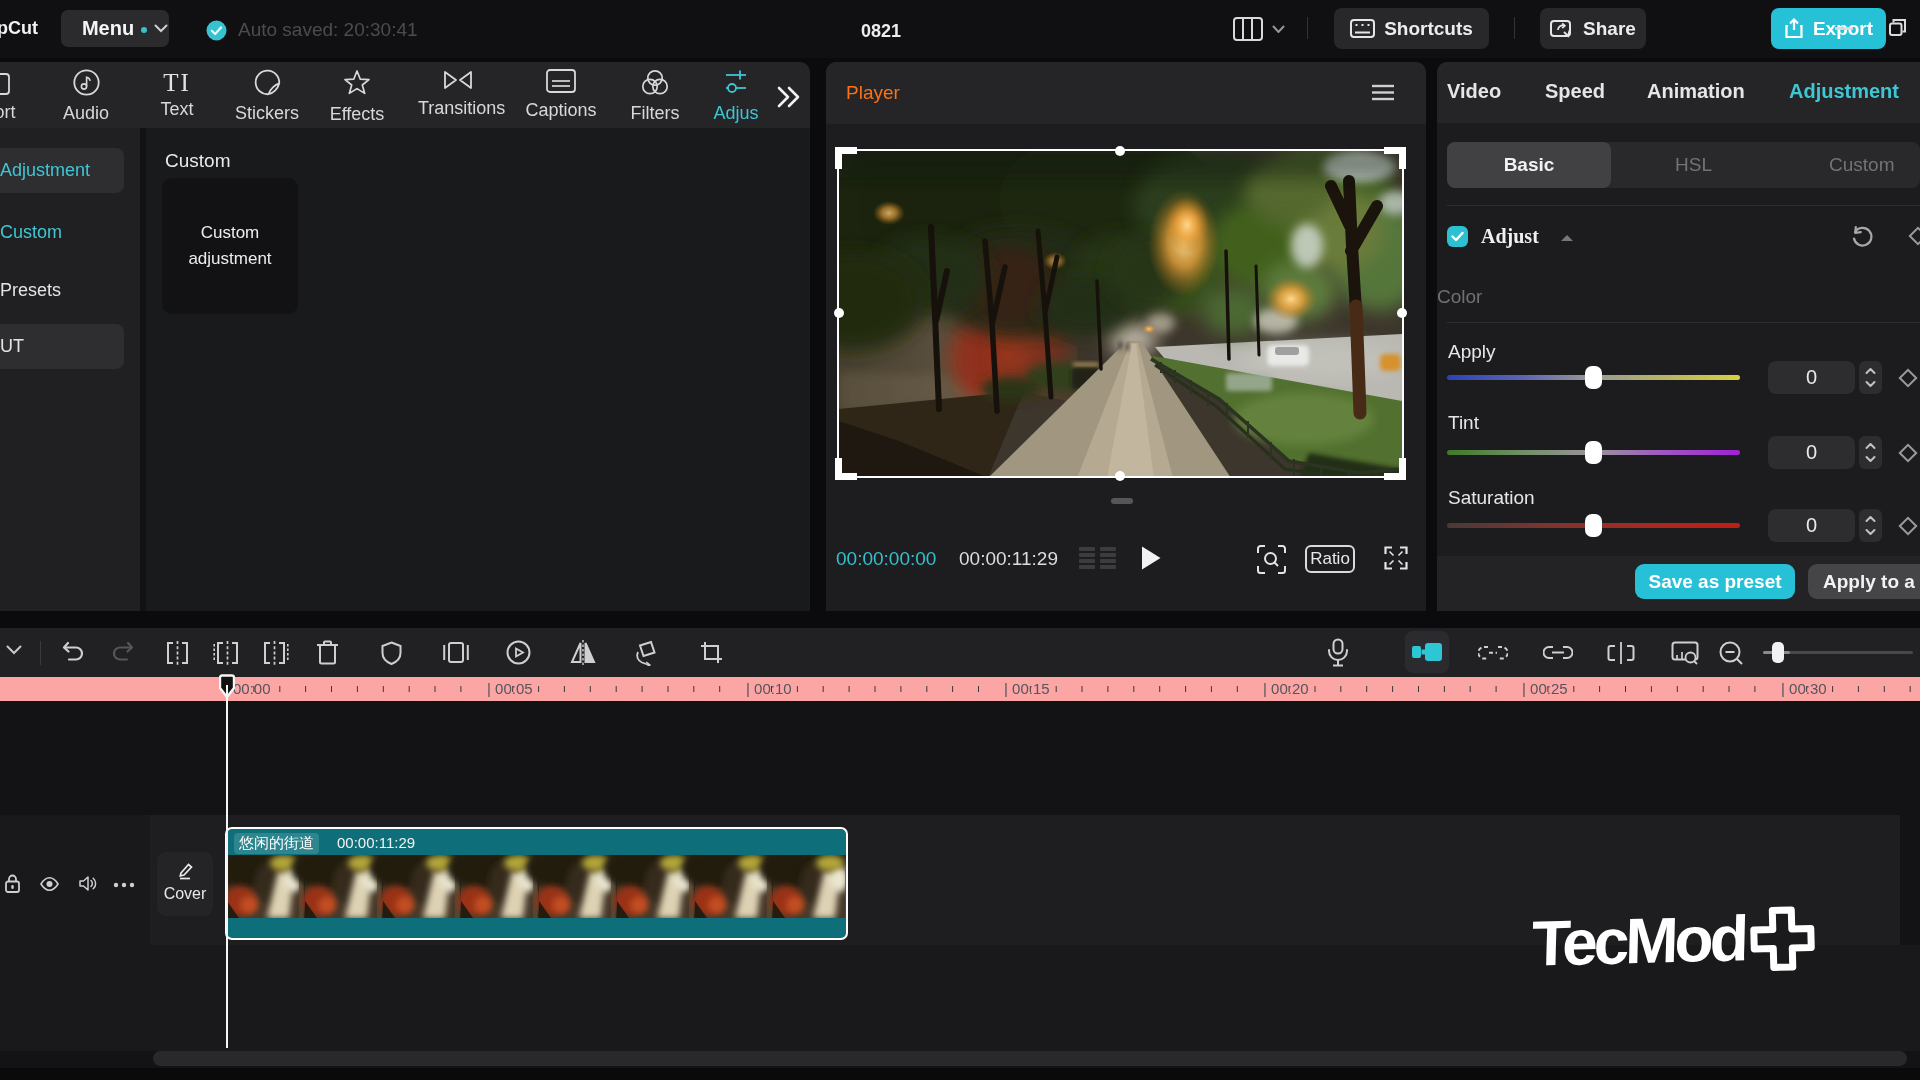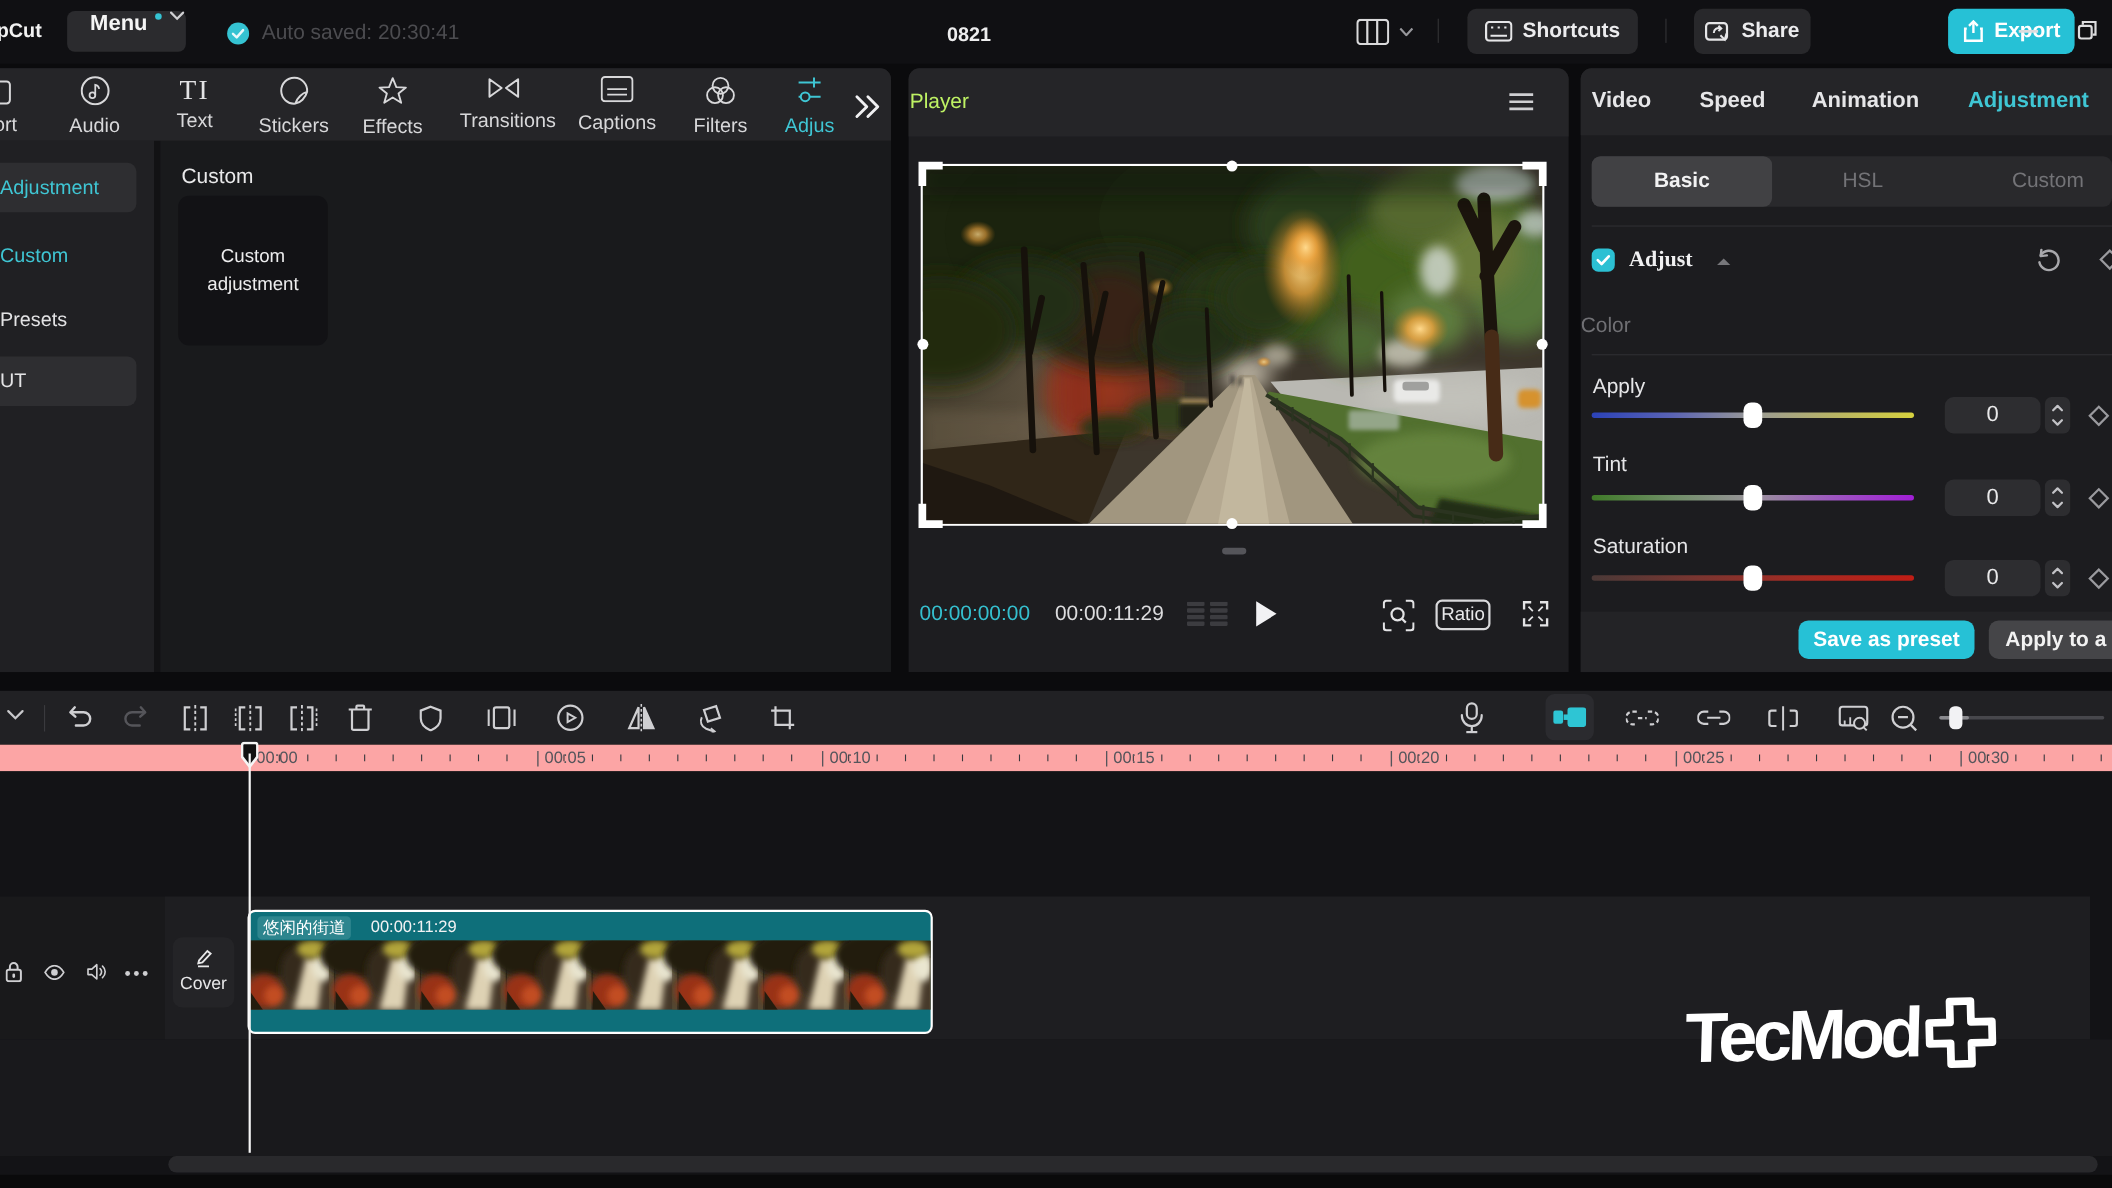--- a/index.html
+++ b/index.html
@@ -4,21 +4,21 @@
 <style>
   * { margin:0; padding:0; box-sizing:border-box; }
   html,body { width:1920px; height:1080px; overflow:hidden; background:#000; }
   body { font-family:"Liberation Sans", sans-serif; }
   #app { position:relative; width:1920px; height:1080px; background:#0b0b0d; overflow:hidden; }
   .abs { position:absolute; }
 
   
   #topbar { position:absolute; left:0; top:0; width:1920px; height:58px; background:#101013; }
   #logo { position:absolute; left:-26px; top:18px; color:#f2f2f2; font-size:18px; font-weight:bold; letter-spacing:0; }
-  #menubtn { position:absolute; left:61px; top:10px; width:108px; height:37px; background:#2b2b2e; border-radius:7px; display:flex; justify-content:center; gap:7px;padding-left:20px; }
+  #menubtn { position:absolute; left:61px; top:10px; width:108px; height:37px; background:#2b2b2e; border-radius:7px; display:flex; align-items:center; justify-content:center; gap:7px;padding-left:20px; }
   #menubtn .t { color:#f5f5f5; font-size:20px; font-weight:bold; }
   #menubtn .dot { width:6px; height:6px; border-radius:50%; background:#35c3d2; margin-top:2px;}
   #autosave { position:absolute; left:206px; top:19px; display:flex; align-items:center; gap:11px; }
   #autosave .txt { color:#4c4c50; font-size:19px; }
   #title0821 { position:absolute; left:851px; top:21px; width:60px; text-align:center; color:#ededee; font-size:18px; font-weight:bold; }
   .tbtn { position:absolute; top:8px; height:41px; background:#28282b; border-radius:8px; display:flex; align-items:center; justify-content:center; gap:9px; color:#ececee; font-size:19px; font-weight:bold; }
   #btn-shortcuts { left:1334px; width:155px; }
   #btn-share { left:1540px; width:106px; }
   #btn-export { left:1771px; width:115px; background:#26c1d6; color:#ffffff; }
   .vsep { position:absolute; top:17px; width:1px; height:22px; background:#333336; }
@@ -34,21 +34,21 @@
   #sidebar { position:absolute; left:0; top:0; width:140px; height:483px; background:#202023; }
   #lcontent { position:absolute; left:146px; top:0; width:664px; height:483px; background:#191a1c; }
   .sideitem { position:absolute; left:-14px; width:138px; height:45px; border-radius:8px; display:flex; align-items:center; padding-left:14px; font-size:18px; color:#e3e3e5; }
   .sideitem.sel { background:#2e2e31; }
   .cyan { color:#3fc6d4 !important; }
   #custom-hdr { position:absolute; left:19px; top:22px; color:#e9e9ea; font-size:19px; }
   #custom-card { position:absolute; left:16px; top:50px; width:136px; height:136px; background:#121215; border-radius:10px; display:flex; align-items:center; justify-content:center; text-align:center; color:#ededee; font-size:17px; line-height:26px; }
 
   #playerpanel { position:absolute; left:826px; top:62px; width:600px; height:549px; background:#1d1d20; border-radius:10px 10px 0 0; }
   #playerhdr { position:absolute; left:0; top:0; width:600px; height:62px; background:#252528; border-radius:10px 10px 0 0; }
-  #playerhdr .t { position:absolute; left:1px; top:20px; color:#bef264; font-size:19px; }
+  #playerhdr .t { position:absolute; left:20px; top:20px; color:#f97316; font-size:19px; }
   #videowrap { position:absolute; left:11px; top:87px; width:567px; height:329px; border:2px solid #fff; }
   #pctrl { position:absolute; left:0; top:480px; width:600px; height:40px; }
   #tc1 { position:absolute; left:10px; top:6px; color:#35bfce; font-size:19px; }
   #tc2 { position:absolute; left:133px; top:6px; color:#dcdcde; font-size:19px; }
 
   #rightpanel { position:absolute; left:1437px; top:62px; width:483px; height:549px; background:#1c1c1f; border-radius:10px 0 0 0; }
   #rphdr { position:absolute; left:0; top:0; width:483px; height:61px; background:#252528; border-radius:10px 0 0 0; }
   .rtab { position:absolute; top:18px; font-size:20px; color:#e6e6e8; font-weight:bold; }
   #subtabs { position:absolute; left:10px; top:80px; width:473px; height:46px; background:#29292c; border-radius:8px; }
   #subtab-basic { position:absolute; left:0px; top:0px; width:164px; height:46px; background:#414144; border-radius:8px; display:flex; align-items:center; justify-content:center; color:#f2f2f3; font-size:19px; font-weight:bold; }

